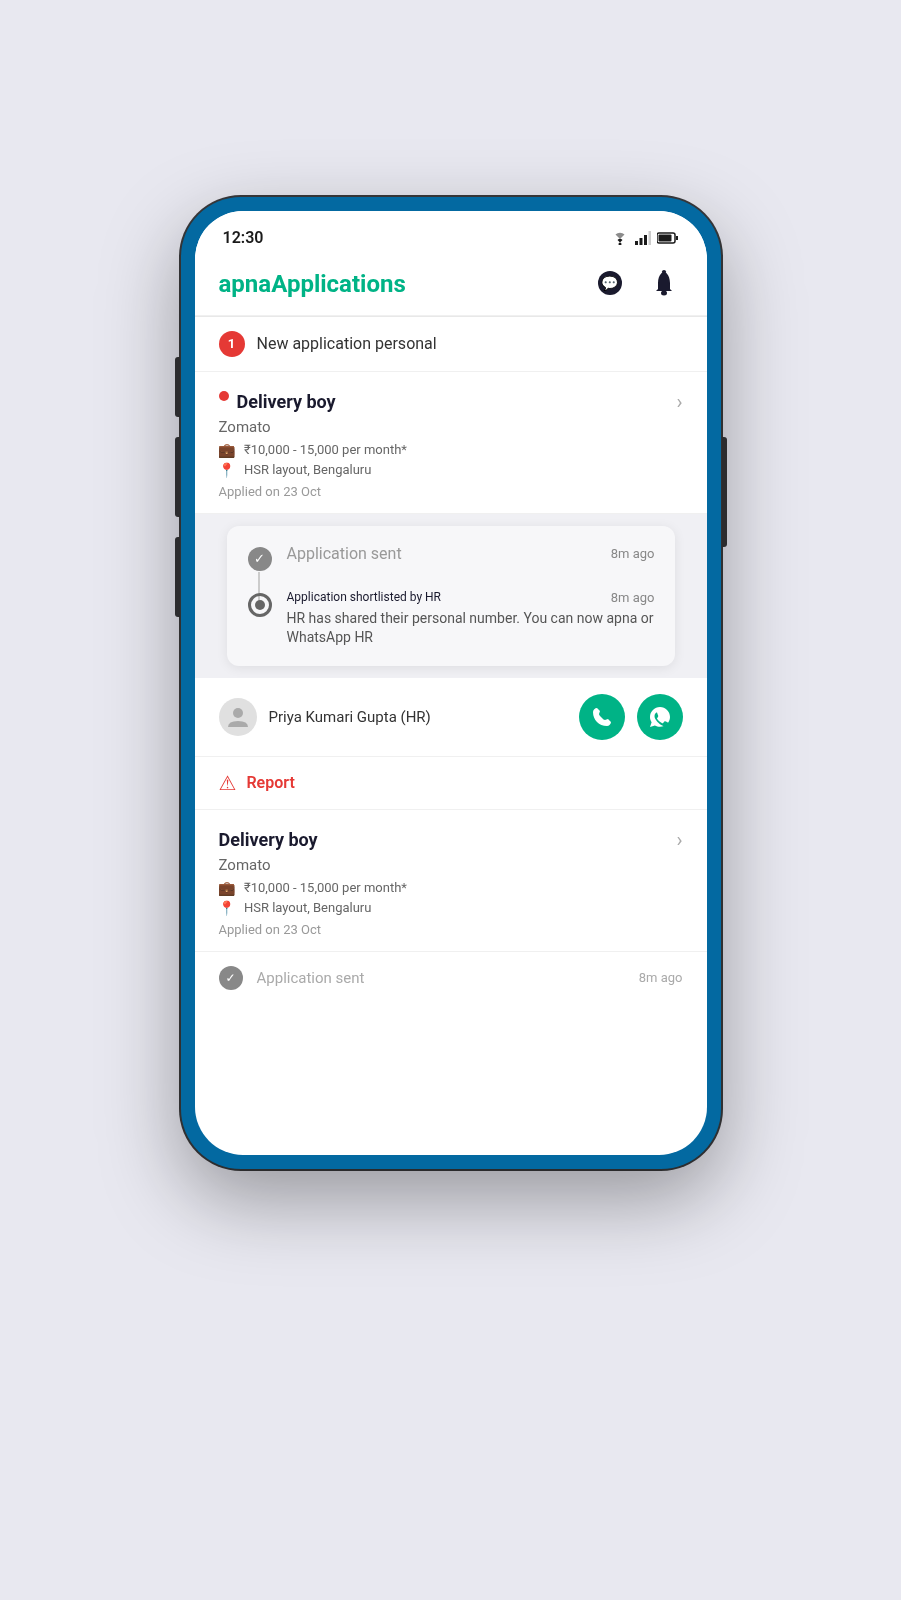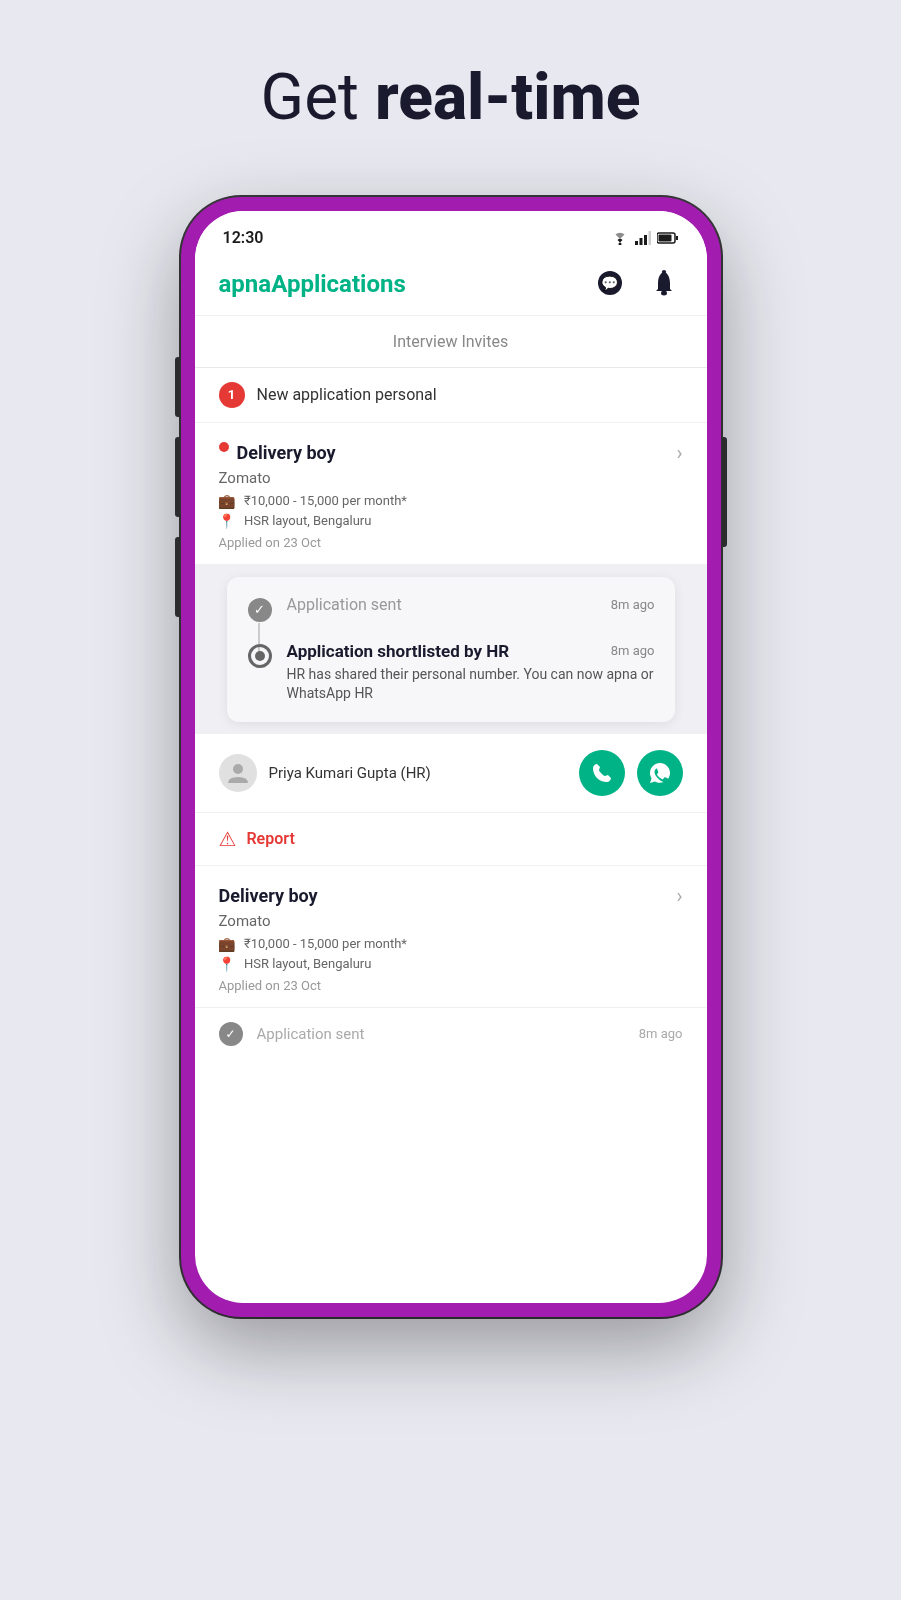--- a/index.html
+++ b/index.html
@@ -34,22 +34,22 @@
 
     .phone-wrapper {
       position: relative;
       width: 540px;
       margin-top: 20px;
     }
 
     
     .phone-shell {
       width: 540px;
-      height: 1120px;
-      background: #a21caf;
+      height: 972px;
+      background: #0369a1;
       border-radius: 60px;
       padding: 14px;
       box-shadow: 0 30px 80px rgba(0,0,0,0.35), 0 0 0 2px #3a3a3c;
       position: relative;
     }
 
     
     .side-btn-left {
       position: absolute;
       left: -6px;
@@ -355,23 +355,23 @@
       flex: 1;
     }
 
     .timeline-title {
       font-size: 16px;
       color: #999;
       font-weight: 400;
     }
 
     .timeline-title.bold {
-      font-weight: 700;
+      font-weight: 400;
       color: #1a1a2e;
-      font-size: 17px;
+      font-size: 12px;
     }
 
     .timeline-time {
       font-size: 13px;
       color: #888;
       white-space: nowrap;
       margin-left: 8px;
     }
 
     .timeline-desc {
@@ -500,21 +500,21 @@
     }
 
     
     svg { display: block; }
   </style>
 </head>
 <body>
 
 <div class="hero-text">
   <div class="hero-title">
-    <span>Get <strong>real-time</strong></span><br>
+    <br>
   </div>
 </div>
 
 <div class="phone-wrapper">
   <div class="phone-shell">
     <div class="side-btn-left"></div>
     <div class="side-btn-left2"></div>
     <div class="side-btn-left3"></div>
     <div class="side-btn-right"></div>
 
@@ -562,23 +562,20 @@
             <svg width="28" height="30" viewBox="0 0 28 30">
               <path d="M14 2 C14 2 8 5 8 14 L8 20 L6 22 L22 22 L20 20 L20 14 C20 5 14 2 14 2 Z" fill="#1a1a2e"></path>
               <ellipse cx="14" cy="24" rx="3" ry="2.5" fill="#1a1a2e"></ellipse>
               <rect x="12" y="1" width="4" height="3" rx="2" fill="#1a1a2e"></rect>
             </svg>
           </div>
         </div>
       </div>
 
       <div class="tabs">
-        <div class="tab inactive">
-          <span>Interview Invites</span>
-        </div>
       </div>
 
       <div class="notif-bar">
         <div class="notif-badge">1</div>
         <span class="notif-text">New application personal</span>
       </div>
 
       <div class="job-card">
         <div class="job-title-row">
           <div class="job-title">

